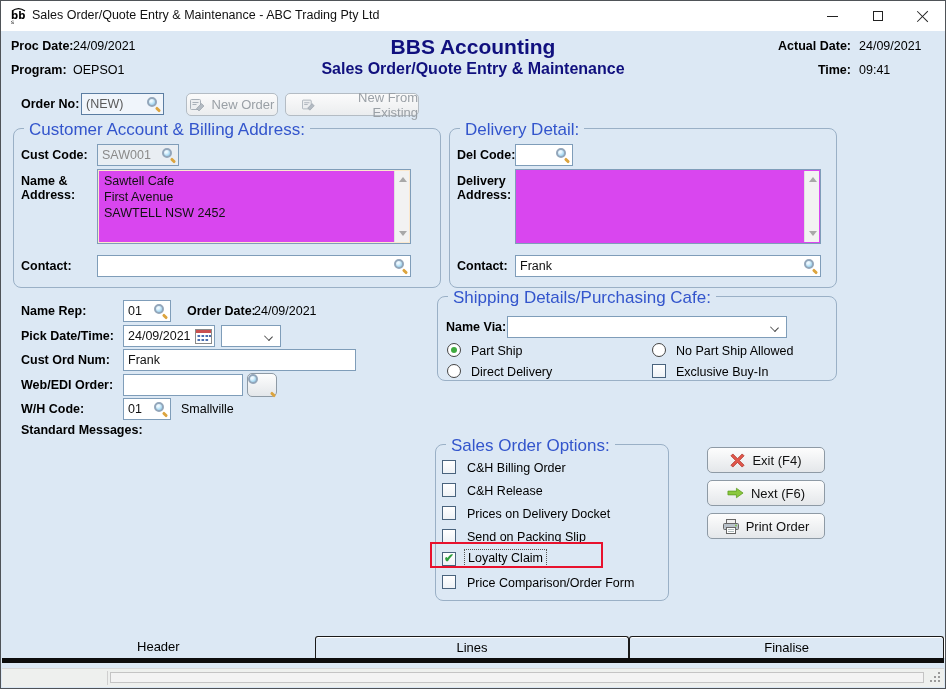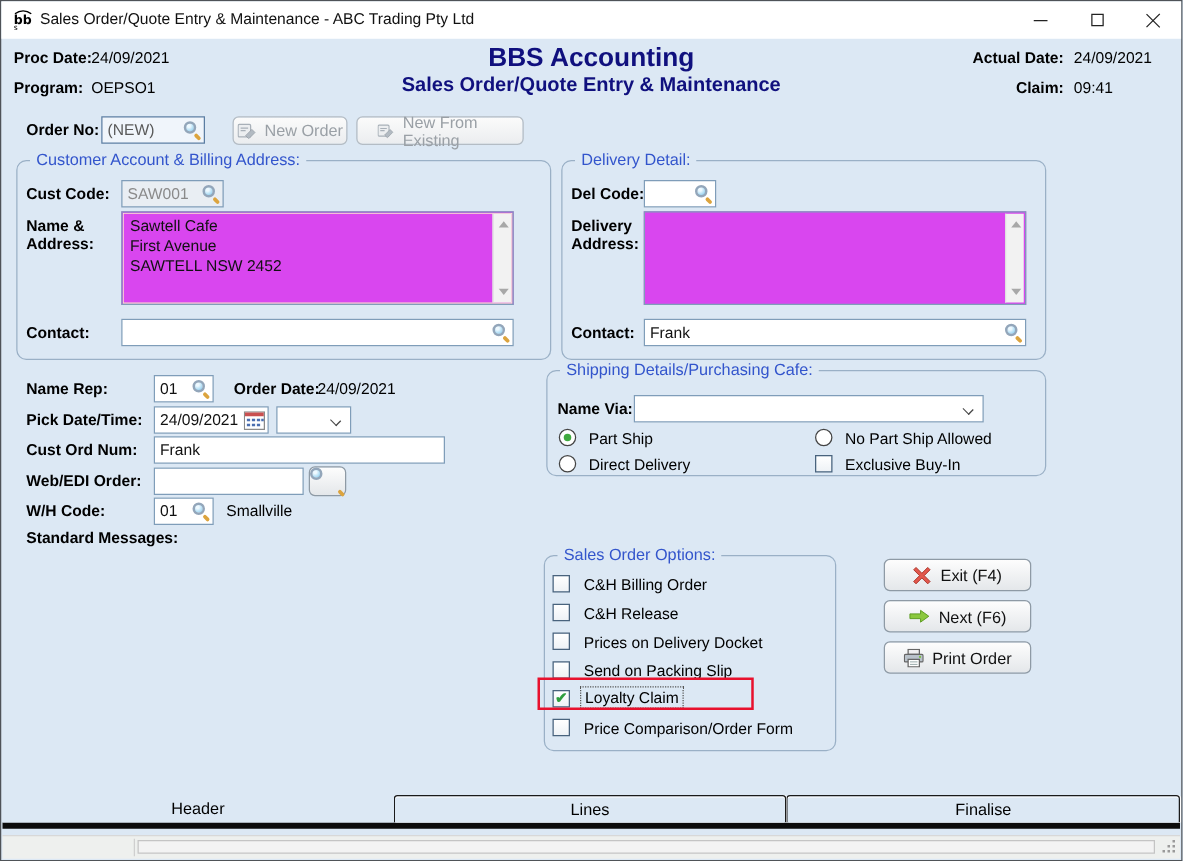--- a/index.html
+++ b/index.html
@@ -30,31 +30,31 @@
   
   .fieldwrap { position:absolute; display:flex; align-items:center; background:#fff; border:1px solid #7f9db9; height:22px; padding:0 2px 0 4px; }
   .fieldwrap input { border:none; outline:none; flex:1; min-width:0; font:12.5px "Liberation Sans",sans-serif; background:transparent; color:#111; }
   .fieldwrap.disabled { background:#e9eef3; } .fieldwrap.disabled input { color:#8a8a8a; }
   .fieldwrap.newfield { background:#f0f5fb; border-color:#5b7da2; } .fieldwrap.newfield input { color:#5a5a5a; }
   .mag { position:relative; width:14px; height:14px; flex:0 0 14px; cursor:pointer; }
   .mag .lens { position:absolute; left:0; top:0; width:10px; height:10px; border-radius:50%; border:2px solid #93a6ba;
                background: radial-gradient(circle at 35% 30%, #eef9ff 20%, #9fd6f2 75%); }
   .mag .handle { position:absolute; right:0; bottom:0; width:6px; height:3px; background:#dca43e; border-radius:2px; transform:rotate(45deg); }
   .groupbox { position:absolute; border:1px solid #9ab0c6; border-radius:8px; }
-  .grouptitle { position:absolute; top:-9px; left:10px; background:#dce8f4; padding:0 5px; color:#3355cc; font-size:13px; white-space:nowrap; }
+  .grouptitle { position:absolute; top:-9px; left:10px; background:#dce8f4; padding:0 5px; color:#3355cc; font-size:17px; white-space:nowrap; }
   .textarea { position:absolute; background:#d946ef; border:1px solid #7f9db9; box-shadow: inset 0 0 0 1px #fbe8cd; }
   .textarea .content { position:absolute; left:6px; top:3px; right:20px; bottom:3px; white-space:pre-line; line-height:16px; color:#111; overflow:hidden; }
   .vscroll { position:absolute; top:1px; right:1px; bottom:1px; width:15px; background:#f2f2f2; border-left:1px solid #e0e0e0; }
   .arr { position:absolute; left:3.5px; width:0; height:0; border-left:4px solid transparent; border-right:4px solid transparent; }
   .arr.up { top:6px; border-bottom:5px solid #a8a8a8; }
   .arr.dn { bottom:6px; border-top:5px solid #a8a8a8; }
   .btn { position:absolute; display:flex; align-items:center; justify-content:center; gap:7px;
          border:1px solid #8e9aa5; border-radius:5px; background:linear-gradient(#fdfdfd,#e4e7ea);
          font-size:13px; color:#111; cursor:pointer; }
-  .btn.disabled { color:#9aa0a6; border-color:#b4bcc4; background:linear-gradient(#fbfbfb,#ebedef); cursor:default; }
+  .btn.disabled { color:#9aa0a6; border-color:#b4bcc4; background:linear-gradient(#fbfbfb,#ebedef); cursor:default;text-align:right; }
   .dropdown { position:absolute; height:22px; background:#fff; border:1px solid #7f9db9; }
   .chev { position:absolute; right:8px; top:7px; width:7px; height:7px; border-right:1.6px solid #444; border-bottom:1.6px solid #444; transform:rotate(45deg) scaleY(0.8); }
   .cb { position:absolute; width:14px; height:14px; background:linear-gradient(#fff,#eef2f6); border:1px solid #49637d; }
   .cb.checked::after { content:"\2714"; position:absolute; left:1px; top:-2px; color:#2e9e3e; font-size:12px; font-weight:bold; }
   .radio { position:absolute; width:14px; height:14px; border:1px solid #444; border-radius:50%; background:#fff; }
   .radio.sel::after { content:""; position:absolute; left:3px; top:3px; width:6px; height:6px; border-radius:50%; background:#3faa3f; }
   .opt-label { position:absolute; white-space:nowrap; font-size:12.5px; }
   .focus-dotted { outline:1px dotted #555; padding:1px 3px; }
   .redbox { position:absolute; border:2px solid #e8112d; background:transparent; }
   
@@ -102,21 +102,21 @@
   </div>
 
   <span class="lbl" style="left:10px; top:38px;">Proc Date:</span>
   <span class="val" style="left:72px; top:38px;">24/09/2021</span>
   <span class="lbl" style="left:10px; top:62px;">Program:</span>
   <span class="val" style="left:72px; top:62px;">OEPSO1</span>
   <div class="big-title" style="top:34px; font-size:21px;">BBS Accounting</div>
   <div class="big-title" style="top:59px; font-size:16px;">Sales Order/Quote Entry &amp; Maintenance</div>
   <span class="lbl" style="right:94px; top:38px;">Actual Date:</span>
   <span class="val" style="left:858px; top:38px;">24/09/2021</span>
-  <span class="lbl" style="right:94px; top:62px;">Claim:</span>
+  <span class="lbl" style="right:94px; top:62px;">Time:</span>
   <span class="val" style="left:858px; top:62px;">09:41</span>
 
   <span class="lbl" style="left:20px; top:96px;">Order No:</span>
   <div class="fieldwrap newfield" style="left:80px; top:92px; width:83px;">
     <input value="(NEW)" style="">
     <span class="mag">
         <span class="lens"></span>
         <span class="handle"></span>
       </span>
   </div>

